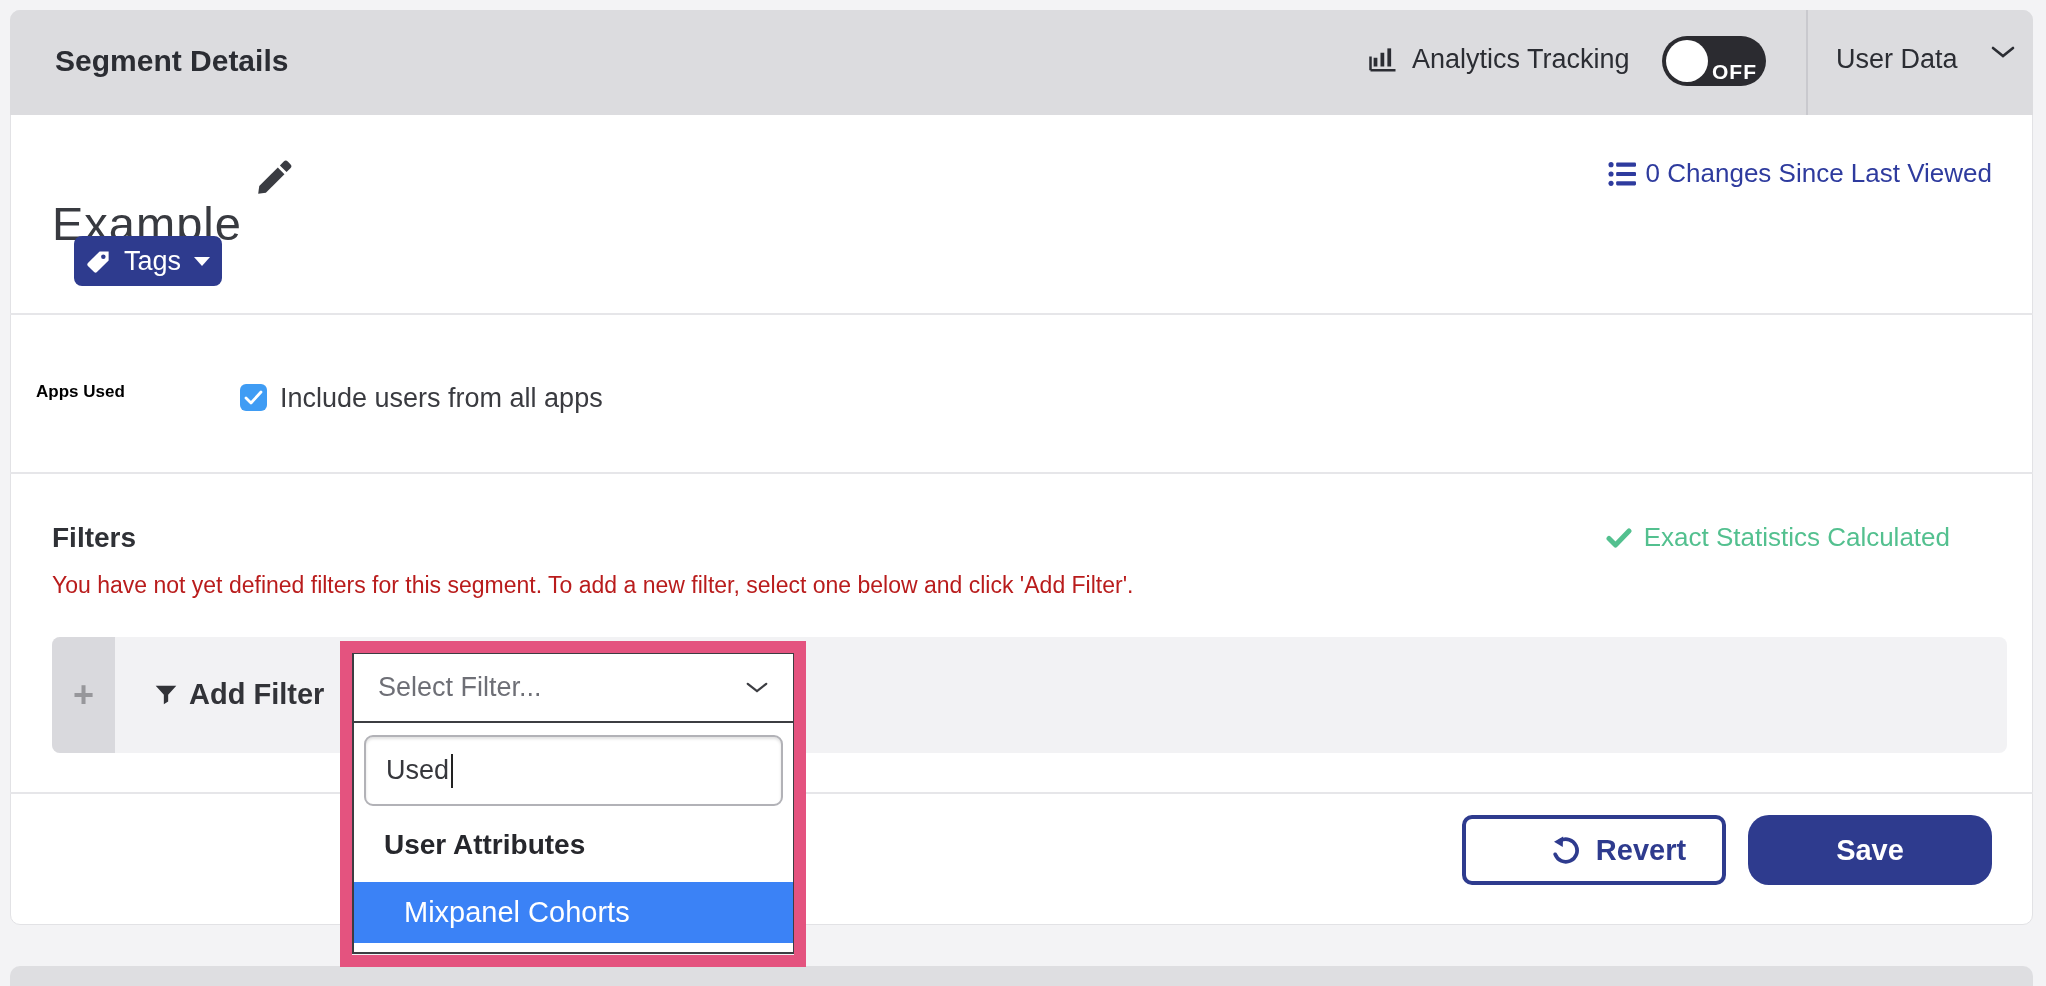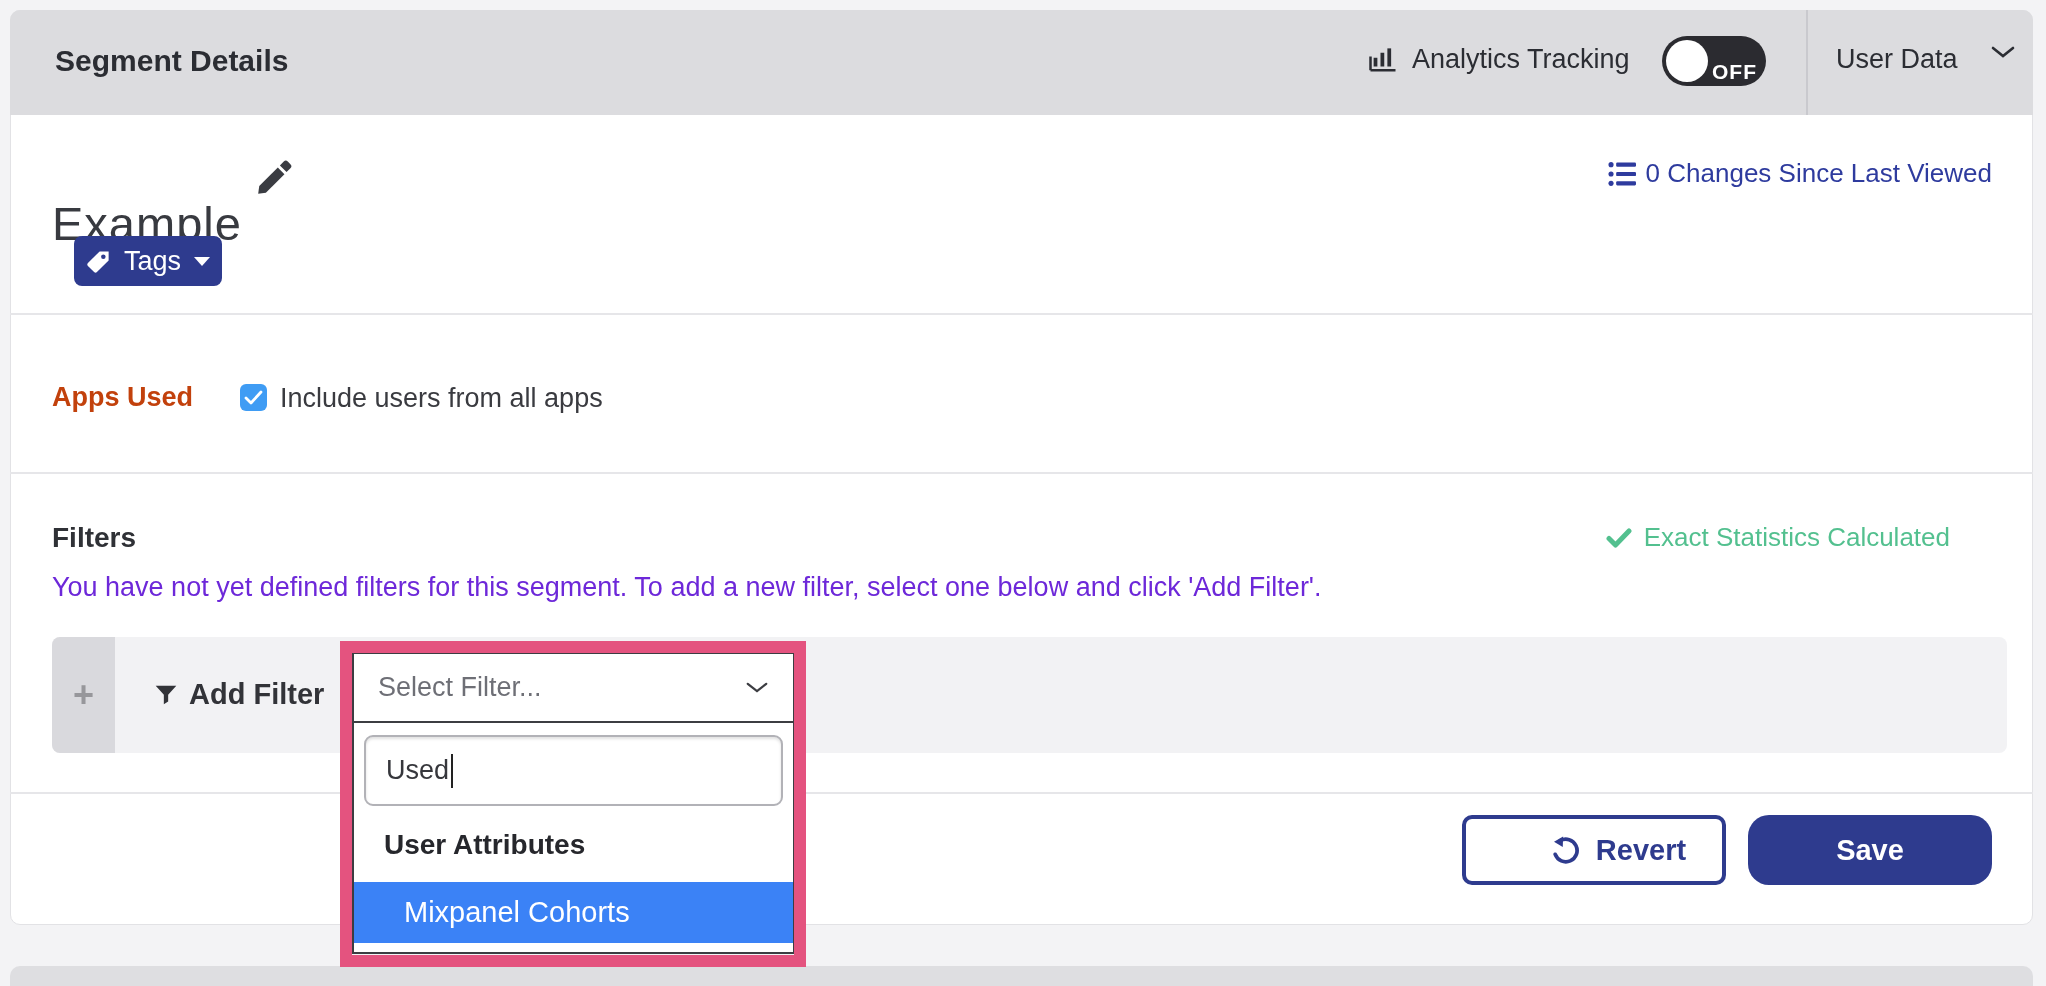--- a/index.html
+++ b/index.html
@@ -26,29 +26,29 @@
 
   .segment-name{left:52px;top:148px;font-size:47px;font-weight:300;color:#383a40;letter-spacing:1px;margin-top:48px;}
   .pencil{left:254px;top:156px;}
   .tags-btn{left:50px;top:236px;width:148px;height:50px;background:#2e3b8e;border-radius:8px;
         display:flex;align-items:center;justify-content:center;gap:12px;color:#fff;font-size:27px;cursor:pointer;margin-left:24px;}
   .changes-link{top:158px;right:54px;display:flex;align-items:center;gap:10px;
         color:#2e3b9e;font-size:26px;font-weight:500;cursor:pointer;}
 
   .sep{left:10px;width:2023px;height:2px;background:#e6e6e9;}
 
-  .apps-label{left:52px;top:382px;font-size:27px;font-weight:700;color:#c2410c;}
+  .apps-label{left:36px;top:382px;font-size:17px;font-weight:700;color:#000000;}
   .checkbox{left:240px;top:384px;width:27px;height:27px;background:#3f9cf4;border-radius:6px;
         display:flex;align-items:center;justify-content:center;cursor:pointer;}
   .cb-label{left:280px;top:383px;font-size:27px;color:#3a3b40;}
 
   .filters-heading{left:52px;top:522px;font-size:28px;font-weight:600;color:#2f3136;}
   .exact-stats{top:522px;right:96px;display:flex;align-items:center;gap:12px;
         color:#53c08f;font-size:26px;}
-  .filters-desc{left:52px;top:572px;font-size:27px;color:#6d28d9;}
+  .filters-desc{left:52px;top:572px;font-size:23px;color:#b91c1c;}
 
   .filter-row{left:52px;top:637px;width:1955px;height:116px;background:#f2f2f4;border-radius:8px;}
   .plus-box{left:52px;top:637px;width:63px;height:116px;background:#d9d9dd;border-radius:8px 0 0 8px;
         display:flex;align-items:center;justify-content:center;font-size:36px;font-weight:700;color:#97979b;cursor:pointer;}
   .add-filter{left:153px;top:678px;display:flex;align-items:center;gap:10px;
         font-size:29px;font-weight:700;color:#323338;cursor:pointer;}
 
   
   .pink-box{left:340px;top:641px;width:466px;height:326px;border:12px solid #e4537f;z-index:30;pointer-events:none;}
   .select-ctrl{left:352px;top:652px;width:443px;height:71px;background:#fff;border:2px solid #3c3d42;

